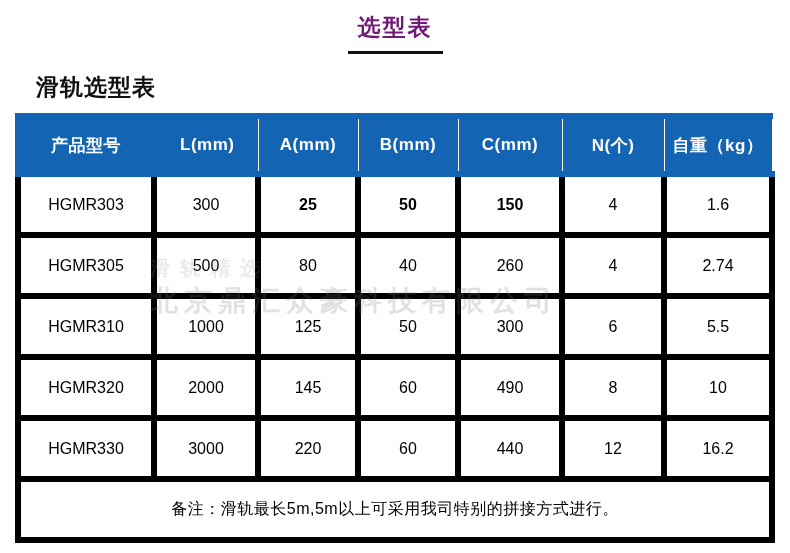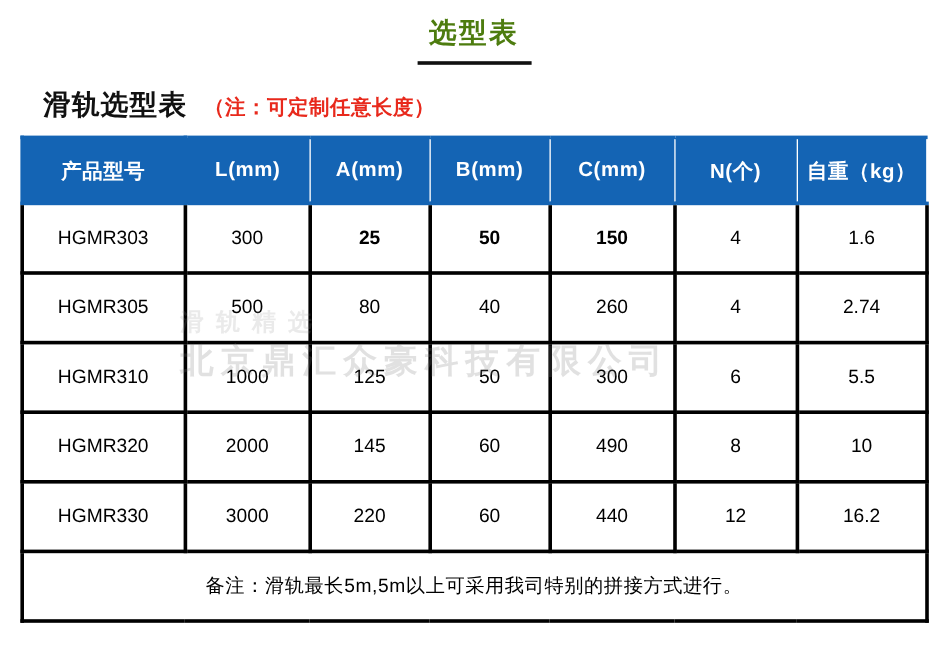--- a/index.html
+++ b/index.html
@@ -25,21 +25,21 @@
 
   
   .title-wrap {
     text-align: center;
     padding-top: 12px;
   }
   .title {
     display: inline-block;
     font-size: 23px;
     font-weight: bold;
-    color: #4d7c0f;
+    color: #701a75;
     letter-spacing: 2px;
     padding: 0 10px 8px 10px;
     border-bottom: 3px solid #111111;
   }
 
   
   .subtitle-row {
     margin: 18px 0 10px 36px;
     display: flex;
     align-items: baseline;
@@ -84,21 +84,21 @@
   table.spec {
     border-collapse: collapse;
     table-layout: fixed;
     width: 754px;
     margin: 0 auto;
     position: relative;
     z-index: 2;
   }
   table.spec th,
   table.spec td {
-    border: 3px solid #000000;
+    border: 6px solid #000000;
     text-align: center;
     vertical-align: middle;
     background: transparent;
   }
   table.spec thead th {
     background: #1464b4;
     color: #ffffff;
     font-size: 17px;
     font-weight: bold;
     height: 50px;
@@ -142,21 +142,20 @@
 <body>
 
 <div class="page">
 
   <div class="title-wrap">
     <div class="title">选型表</div>
   </div>
 
   <div class="subtitle-row">
     <span class="subtitle-main">滑轨选型表</span>
-    <span class="subtitle-note">（注：可定制任意长度）</span>
   </div>
 
   <div class="watermark">
     <span class="wm-top">滑轨精选</span>
     <span>北京鼎汇众豪科技有限公司</span>
   </div>
 
   <table class="spec">
     <colgroup>
       <col class="c0">

